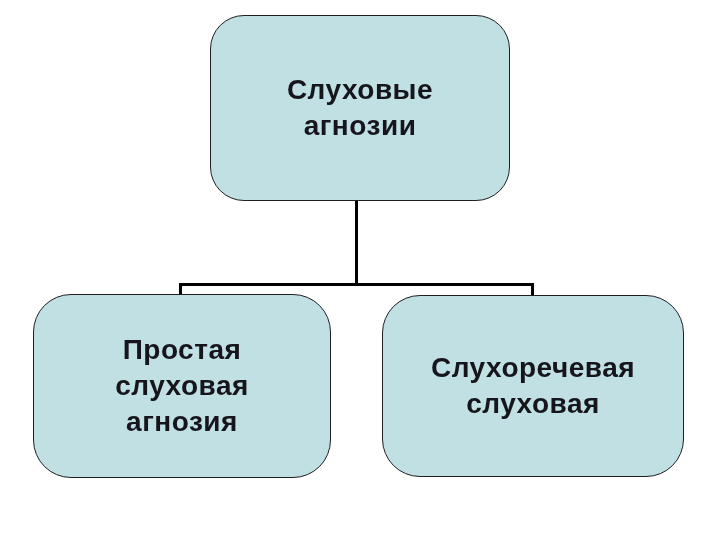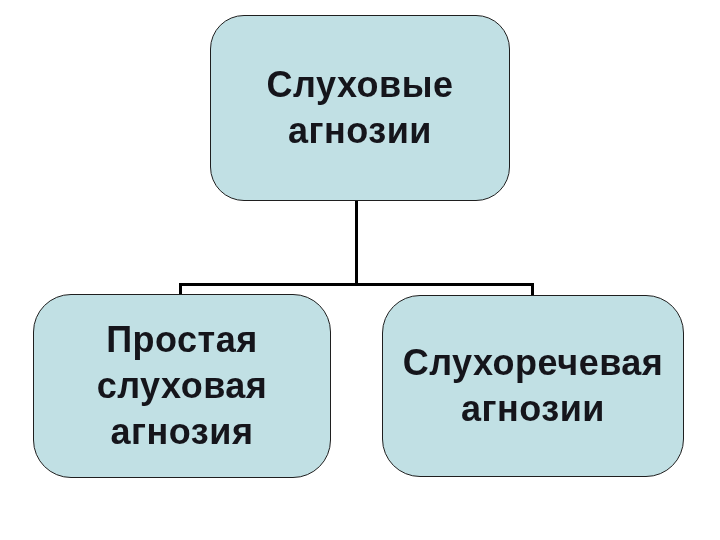--- a/index.html
+++ b/index.html
@@ -19,21 +19,21 @@
     position: absolute;
     box-sizing: border-box;
     background: var(--node-fill, #c1e0e4);
     border: 1.5px solid var(--node-border, #1f1f1f);
     display: flex;
     align-items: center;
     justify-content: center;
   }
   .node-label {
     font-weight: bold;
-    font-size: 36px;
+    font-size: 28px;
     line-height: 1.28;
     color: var(--text-color, #15151b);
     text-align: center;
     white-space: pre-line;
     letter-spacing: 0.5px;
   }
   .node-root {
     left: 210px;
     top: 15px;
     width: 300px;
@@ -99,16 +99,16 @@
   </div>
 
   <div class="node node-left">
     <div class="node-label">Простая
 слуховая
 агнозия</div>
   </div>
 
   <div class="node node-right">
     <div class="node-label">Слухоречевая
-агнозии</div>
+слуховая</div>
   </div>
 
 </div>
 
 </body></html>

